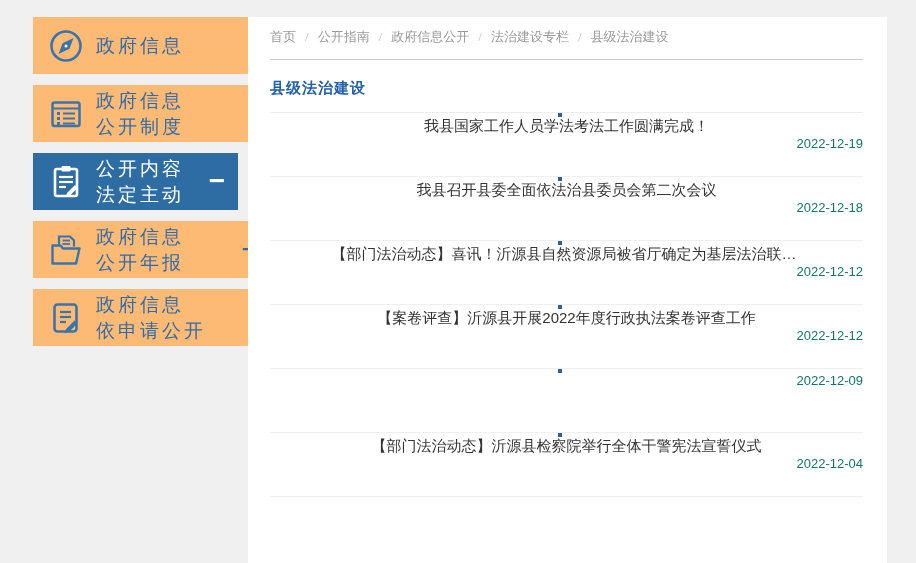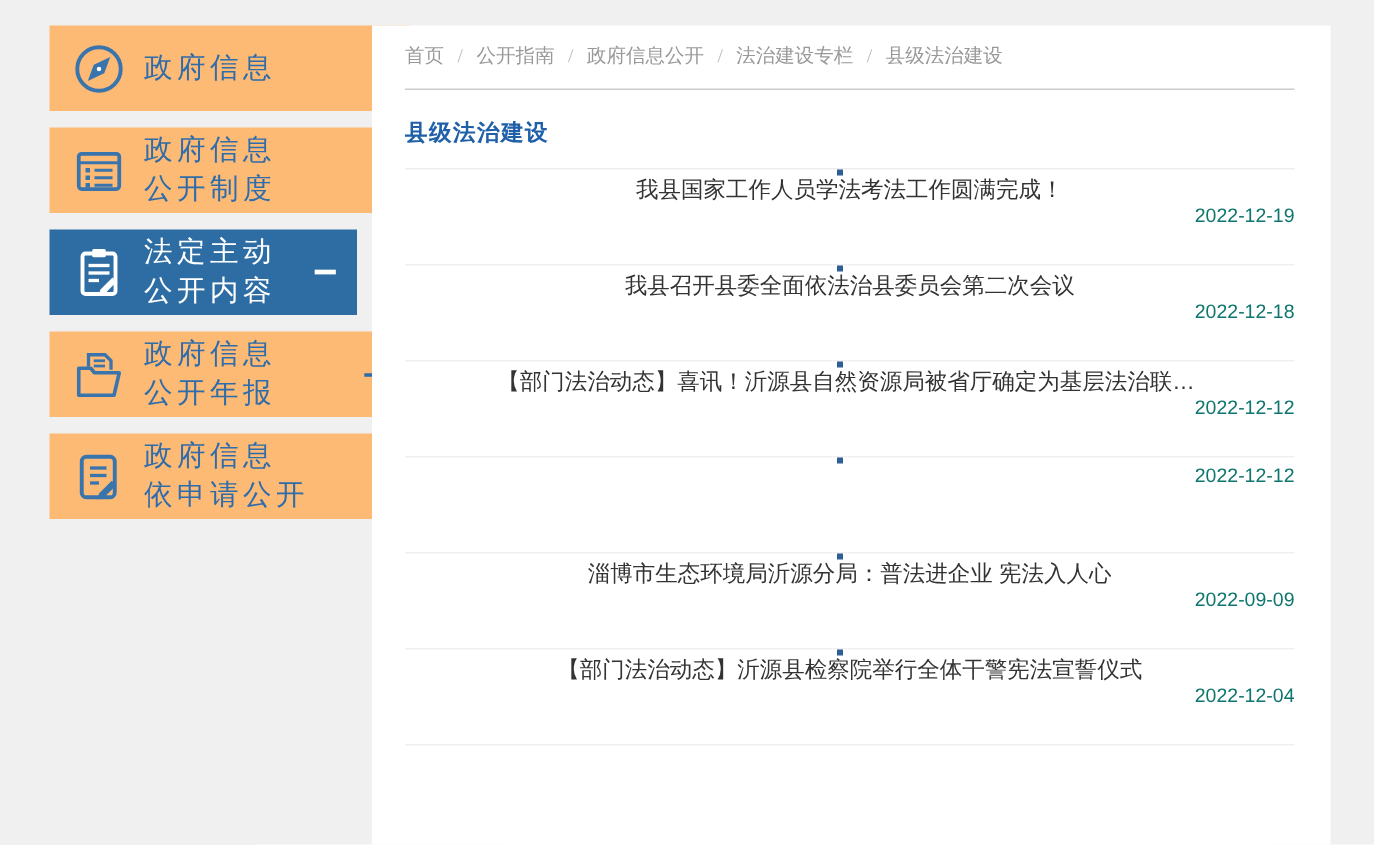--- a/index.html
+++ b/index.html
@@ -139,22 +139,22 @@
         <svg viewBox="0 0 40 40" width="40" height="40">
           <rect x="9" y="7" width="22" height="27" rx="2" fill="none" stroke="currentColor" stroke-width="2.6"></rect>
           <rect x="15.5" y="4" width="9" height="5.5" rx="1" fill="currentColor"></rect>
           <line x1="13" y1="15" x2="27" y2="15" stroke="currentColor" stroke-width="2.2"></line>
           <line x1="13" y1="20" x2="27" y2="20" stroke="currentColor" stroke-width="2.2"></line>
           <line x1="13" y1="25" x2="20" y2="25" stroke="currentColor" stroke-width="2.2"></line>
           <path d="M21 31 L29 23 L31.8 25.8 L23.8 33.8 L19.8 34.8 Z" fill="currentColor"></path>
         </svg>
       </span>
     <span class="side-label">
+      <span class="line">公开内容</span>
       <span class="line">法定主动</span>
-      <span class="line">公开内容</span>
     </span>
     <span class="toggle">−</span>
   </div>
 
   <div class="side-item">
     <span class="side-icon">
         <svg viewBox="0 0 40 40" width="40" height="40">
           <path d="M13 14.5 V6.5 H24 L28 10.5 V16.5" fill="none" stroke="currentColor" stroke-width="2.2"></path>
           <line x1="16.5" y1="10.5" x2="24" y2="10.5" stroke="currentColor" stroke-width="1.8"></line>
           <line x1="16.5" y1="14" x2="24" y2="14" stroke="currentColor" stroke-width="1.8"></line>
@@ -213,27 +213,27 @@
   </div>
 
   <div class="article-row">
     <span class="bullet"></span>
     <a class="article-title">【部门法治动态】喜讯！沂源县自然资源局被省厅确定为基层法治联系点</a>
     <span class="article-date">2022-12-12</span>
   </div>
 
   <div class="article-row">
     <span class="bullet"></span>
+    <a class="article-title">【案卷评查】沂源县开展2022年度行政执法案卷评查工作</a>
     <span class="article-date">2022-12-12</span>
   </div>
 
   <div class="article-row">
     <span class="bullet"></span>
-    <a class="article-title">淄博市生态环境局沂源分局：普法进企业 宪法入人心</a>
-    <span class="article-date">2022-09-09</span>
+    <span class="article-date">2022-12-09</span>
   </div>
 
   <div class="article-row">
     <span class="bullet"></span>
     <a class="article-title">【部门法治动态】沂源县检察院举行全体干警宪法宣誓仪式</a>
     <span class="article-date">2022-12-04</span>
   </div>
 
 </div>
 </div>

